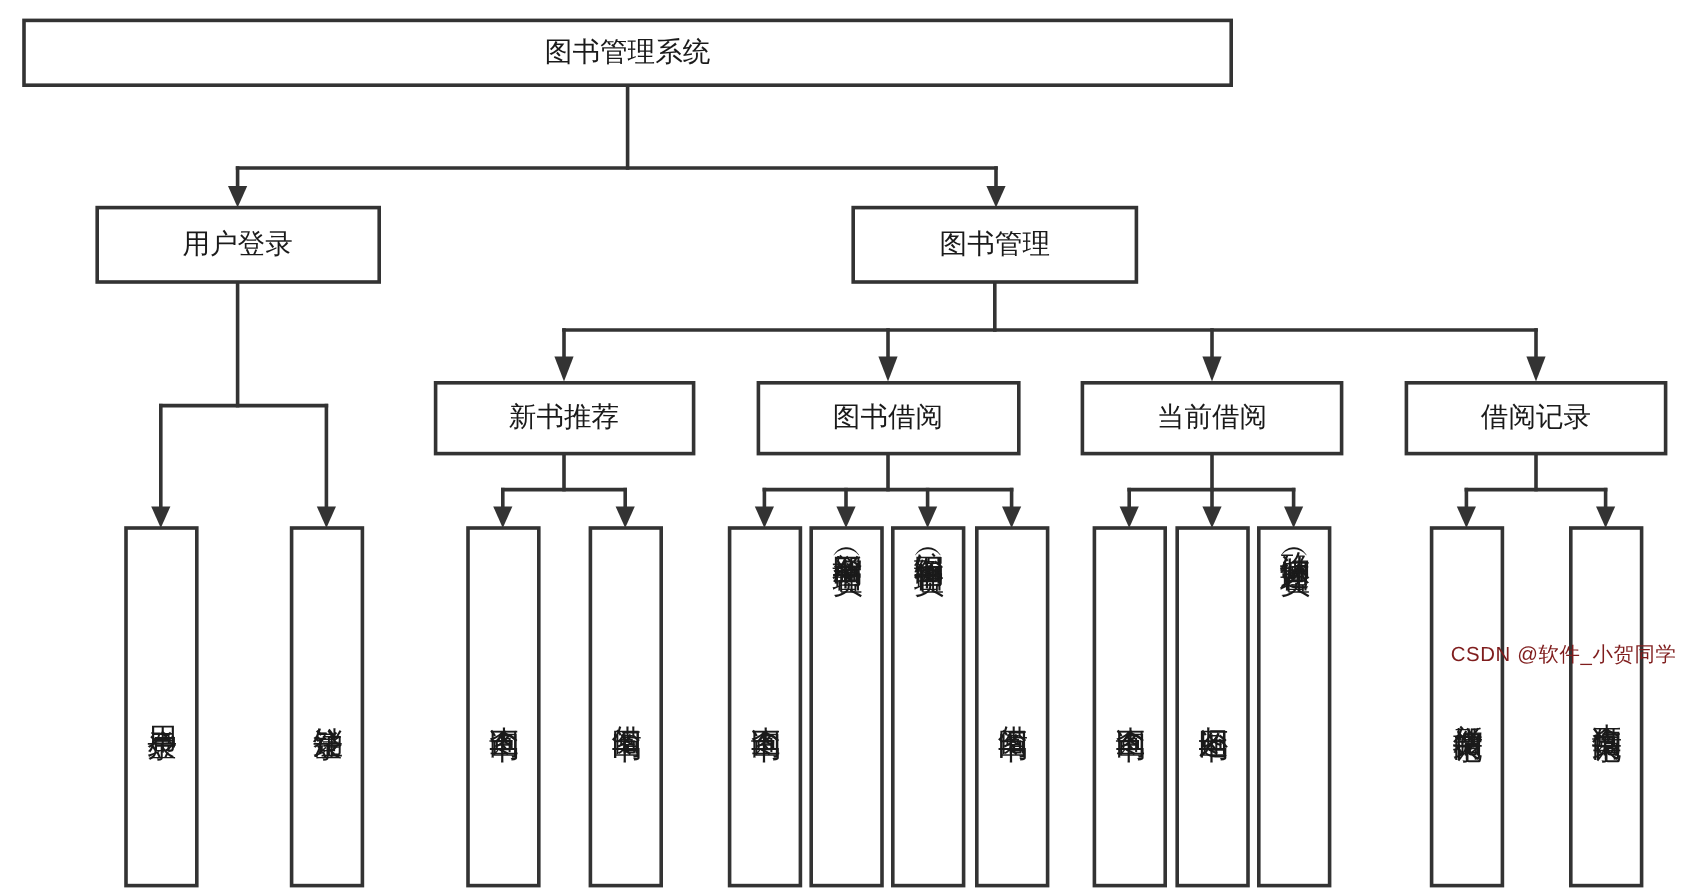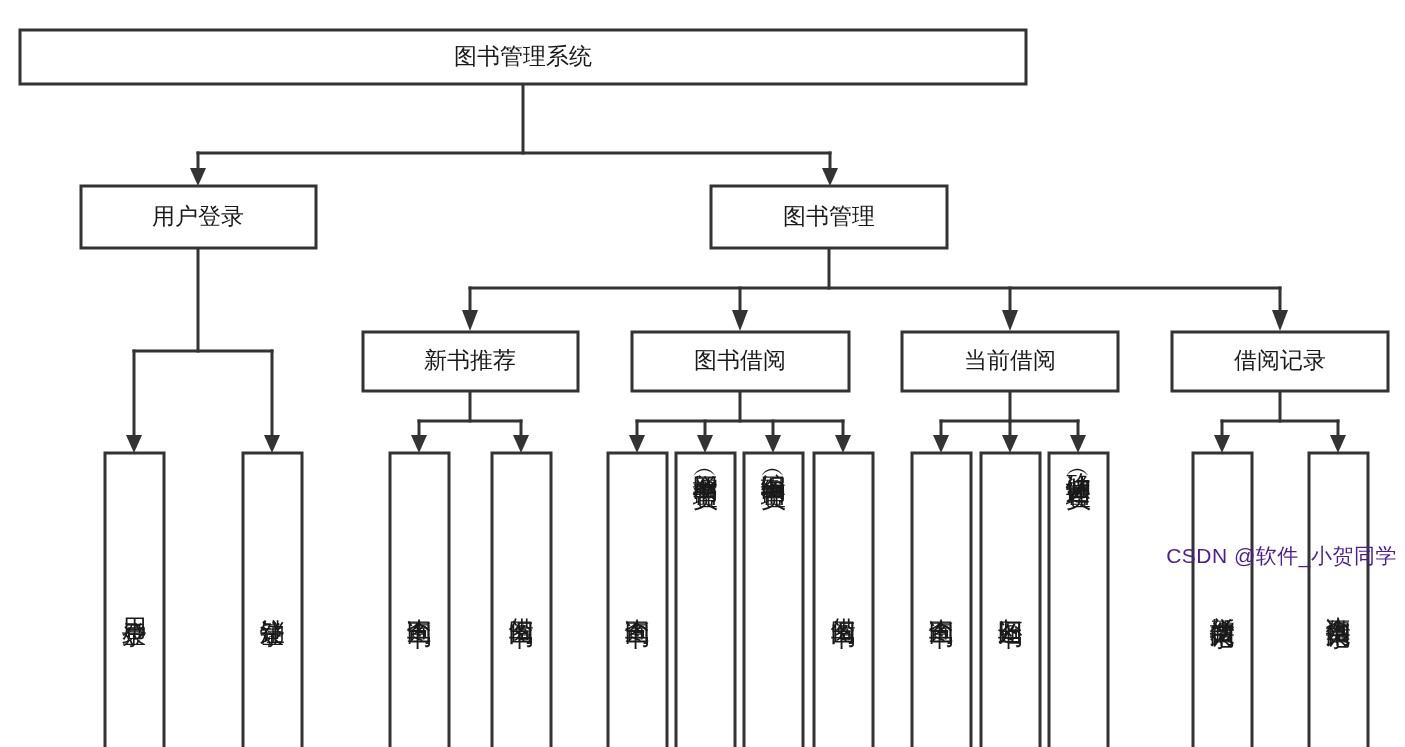--- a/index.html
+++ b/index.html
@@ -10,21 +10,21 @@
   body {
     width: 1405px;
     height: 747px;
     font-family: "Liberation Sans", "DejaVu Sans", sans-serif;
     overflow: hidden;
     position: relative;
   }
   #diagram-root {
     position: absolute;
     left: 0;
-    top: 16px;
+    top: 3px;
     width: 1405px;
     height: 558px;
   }
   svg.flow {
     display: block;
     width: 1405px;
     height: 747px;
   }
   .node-box {
     fill: #ffffff;
@@ -64,22 +64,22 @@
     letter-spacing: 2px;
     color: #1a1a1a;
     white-space: nowrap;
     text-align: center;
   }
   #watermark {
     position: absolute;
     right: 8px;
     bottom: 4px;
     font-family: "Liberation Sans", "DejaVu Sans", sans-serif;
-    font-size: 21px;
-    color: #4c1d95;
+    font-size: 17px;
+    color: #7f1d1d;
     letter-spacing: 0.5px;
     white-space: nowrap;
   }
 </style>
 </head>
 <body>
 
 <div id="diagram-root">
 
   <svg class="flow" viewBox="0 0 1405 747" xmlns="http://www.w3.org/2000/svg">

